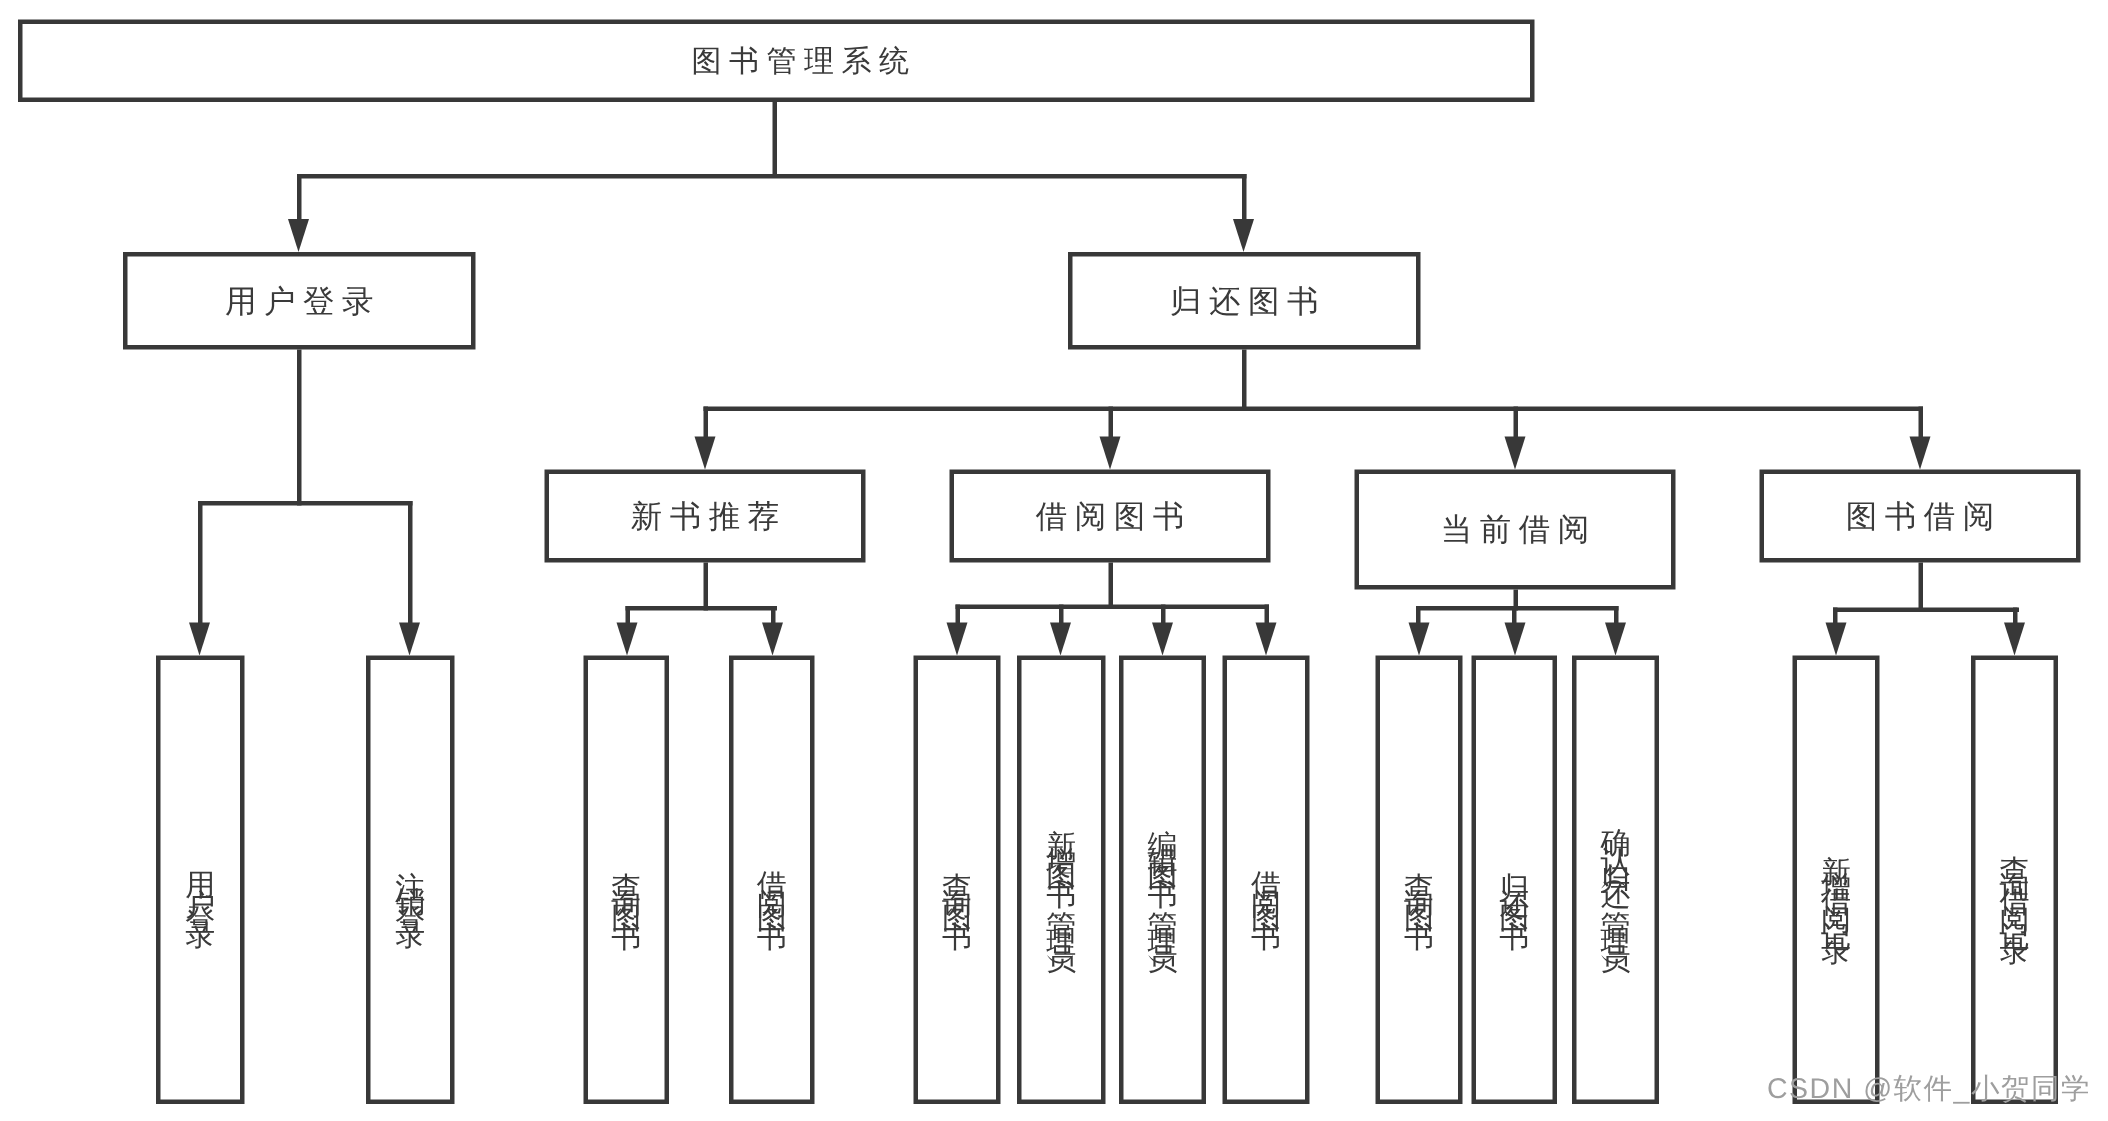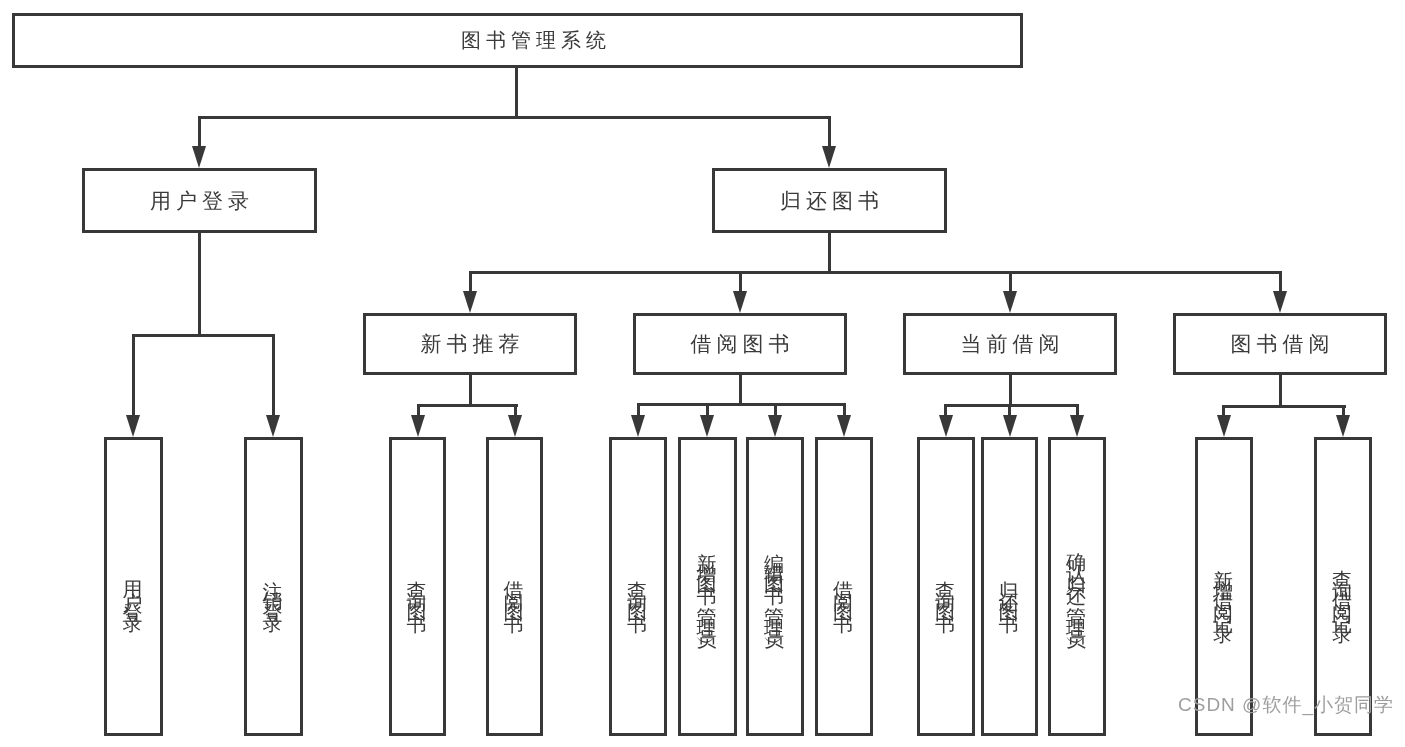--- a/index.html
+++ b/index.html
@@ -25,21 +25,21 @@
   
   .hl,.vl{position:absolute;background:var(--line);}
   .hl{height:3px;}
   .vl{width:3px;}
   .ar{
     position:absolute;width:0;height:0;
     border-left:7px solid transparent;border-right:7px solid transparent;
     border-top:22px solid var(--line);
   }
   .wm{
-    position:absolute;left:1178px;top:692px;font-size:19px;line-height:26px;
+    position:absolute;left:1178px;top:714px;font-size:19px;line-height:26px;
     color:var(--watermark);letter-spacing:1px;white-space:nowrap;z-index:5;
   }
 </style>
 </head>
 <body>
 
 <div class="stage">
 
   <div class="vl" style="left:515px;top:66px;height:52px;"></div>
   <div class="hl" style="left:198px;top:116px;width:633px;"></div>
@@ -110,21 +110,21 @@
   <div class="b bh" style="left:712px;top:168px;width:235px;height:65px;">
     <span>归还图书</span>
   </div>
 
   <div class="b bh" style="left:363px;top:313px;width:214px;height:62px;">
     <span>新书推荐</span>
   </div>
   <div class="b bh" style="left:633px;top:313px;width:214px;height:62px;">
     <span>借阅图书</span>
   </div>
-  <div class="b bh" style="left:903px;top:313px;width:214px;height:62px;">
+  <div class="b bh" style="left:903px;top:313px;width:214px;height:80px;">
     <span>当前借阅</span>
   </div>
   <div class="b bh" style="left:1173px;top:313px;width:214px;height:62px;">
     <span>图书借阅</span>
   </div>
 
   <div class="b bv" style="left:104px;top:437px;width:59px;height:299px;">
     <span>用户登录</span>
   </div>
   <div class="b bv" style="left:244px;top:437px;width:59px;height:299px;">

